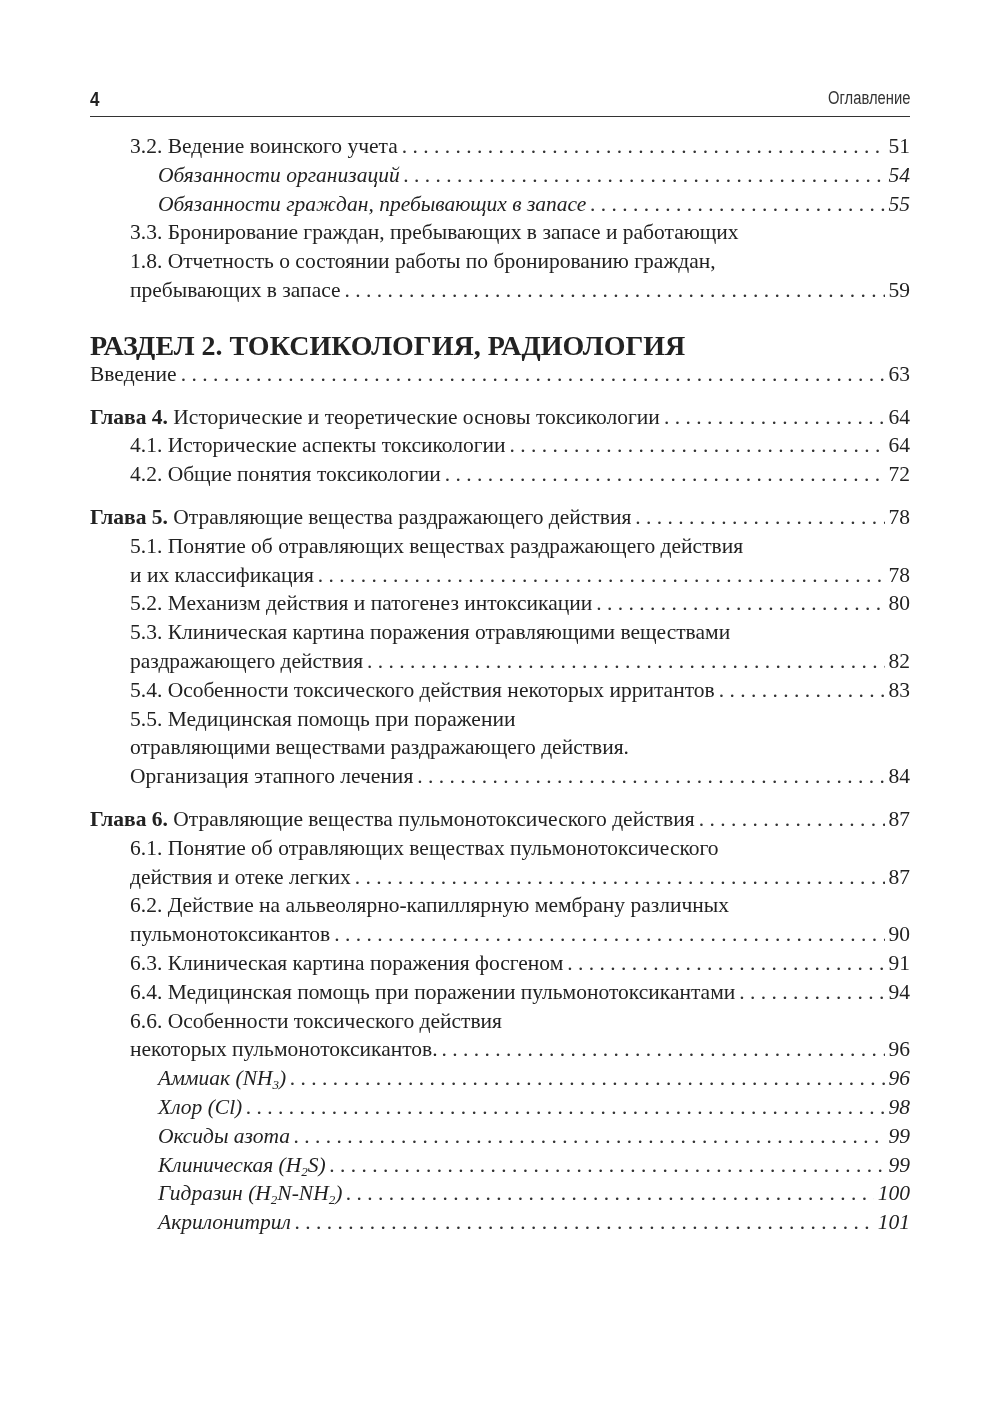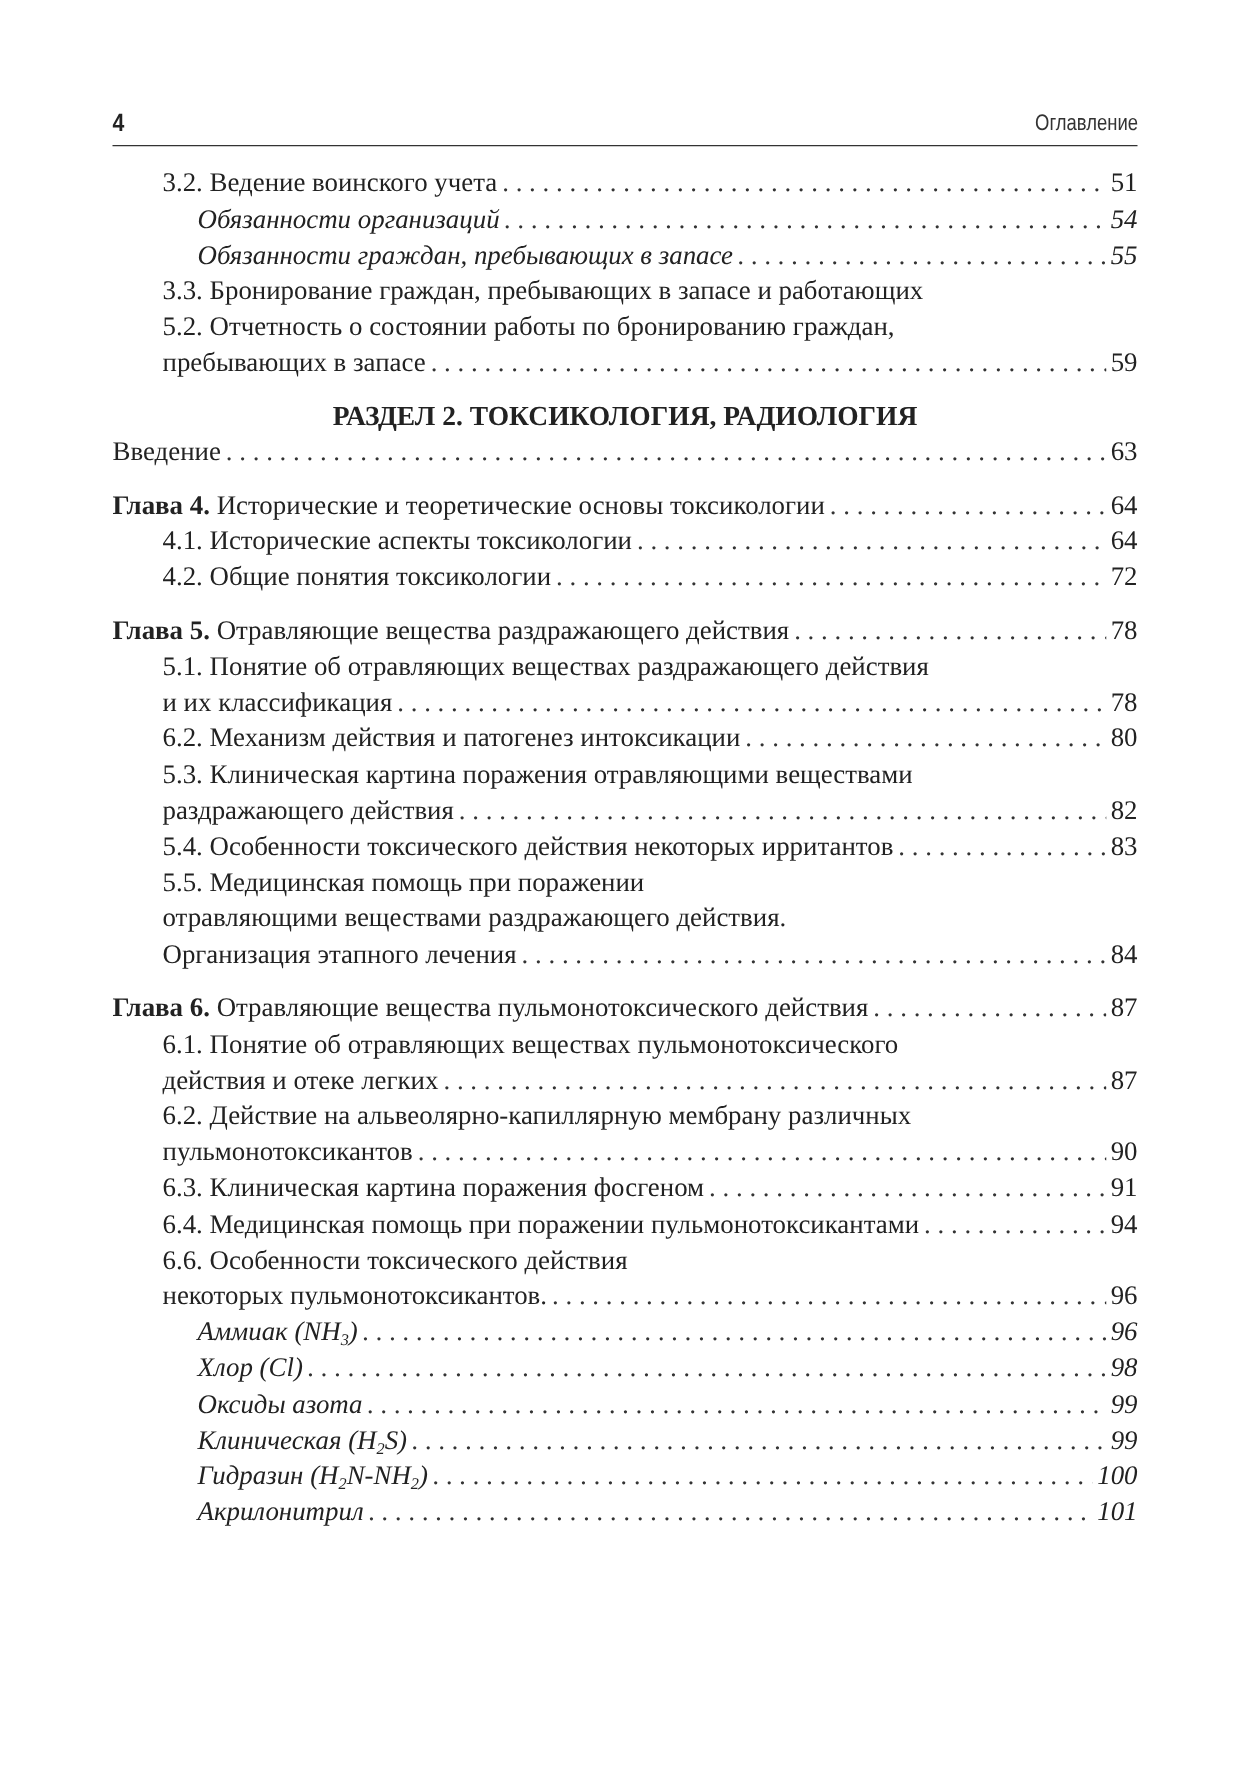--- a/index.html
+++ b/index.html
@@ -15,21 +15,21 @@
   .line { position: relative; height: 28.8px; font-size: 21.5px; line-height: 28.8px;
           display: flex; align-items: baseline; white-space: nowrap; }
   .line .txt { flex: 0 0 auto; background: #fff; }
   .line .dots { flex: 1 1 auto; overflow: hidden; margin: 0 4px; letter-spacing: 2.2px; color: #333; }
   .line .dots::before { content: ". . . . . . . . . . . . . . . . . . . . . . . . . . . . . . . . . . . . . . . . . . . . . . . . . . . . . . . . . . . . . . . . . . . . . . . . . . . . . . . . . . . . . . . . . . . . . . . . . . . . . . . . . . . . . . . . . . . ."; letter-spacing: 0; }
   .line .pg { flex: 0 0 auto; }
   .ind1 { padding-left: 40px; }
   .ind2 { padding-left: 68px; font-style: italic; }
   .ind0 { padding-left: 0; }
   .gap { height: 14px; }
-  .section { text-align: center; font-weight: bold; font-size: 22px; line-height: 29px; margin-top: 13px; }
+  .section { font-weight: bold; font-size: 28px; line-height: 29px; margin-top: 26px; }
   sub { font-size: 13px; vertical-align: -4px; line-height: 0; }
 </style>
 </head>
 <body>
 
 <div class="header">
   <span class="page-num">4</span>
   <span class="running-title">Оглавление</span>
 </div>
 
@@ -47,21 +47,21 @@
     </div>
   <div class="line ind2">
       <span class="txt">Обязанности граждан, пребывающих в запасе</span>
       <span class="dots"></span>
       <span class="pg">55</span>
     </div>
   <div class="line ind1">
       <span class="txt">3.3. Бронирование граждан, пребывающих в запасе и работающих</span>
     </div>
   <div class="line ind1">
-      <span class="txt">5.2. Отчетность о состоянии работы по бронированию граждан,</span>
+      <span class="txt">1.8. Отчетность о состоянии работы по бронированию граждан,</span>
     </div>
   <div class="line ind1">
       <span class="txt">пребывающих в запасе</span>
       <span class="dots"></span>
       <span class="pg">59</span>
     </div>
 
   <div class="section">
     <div>РАЗДЕЛ 2. ТОКСИКОЛОГИЯ, РАДИОЛОГИЯ</div>
   </div>
@@ -99,21 +99,21 @@
     </div>
   <div class="line ind1">
       <span class="txt">5.1. Понятие об отравляющих веществах раздражающего действия</span>
     </div>
   <div class="line ind1">
       <span class="txt">и их классификация</span>
       <span class="dots"></span>
       <span class="pg">78</span>
     </div>
   <div class="line ind1">
-      <span class="txt">6.2. Механизм действия и патогенез интоксикации</span>
+      <span class="txt">5.2. Механизм действия и патогенез интоксикации</span>
       <span class="dots"></span>
       <span class="pg">80</span>
     </div>
   <div class="line ind1">
       <span class="txt">5.3. Клиническая картина поражения отравляющими веществами</span>
     </div>
   <div class="line ind1">
       <span class="txt">раздражающего действия</span>
       <span class="dots"></span>
       <span class="pg">82</span>

